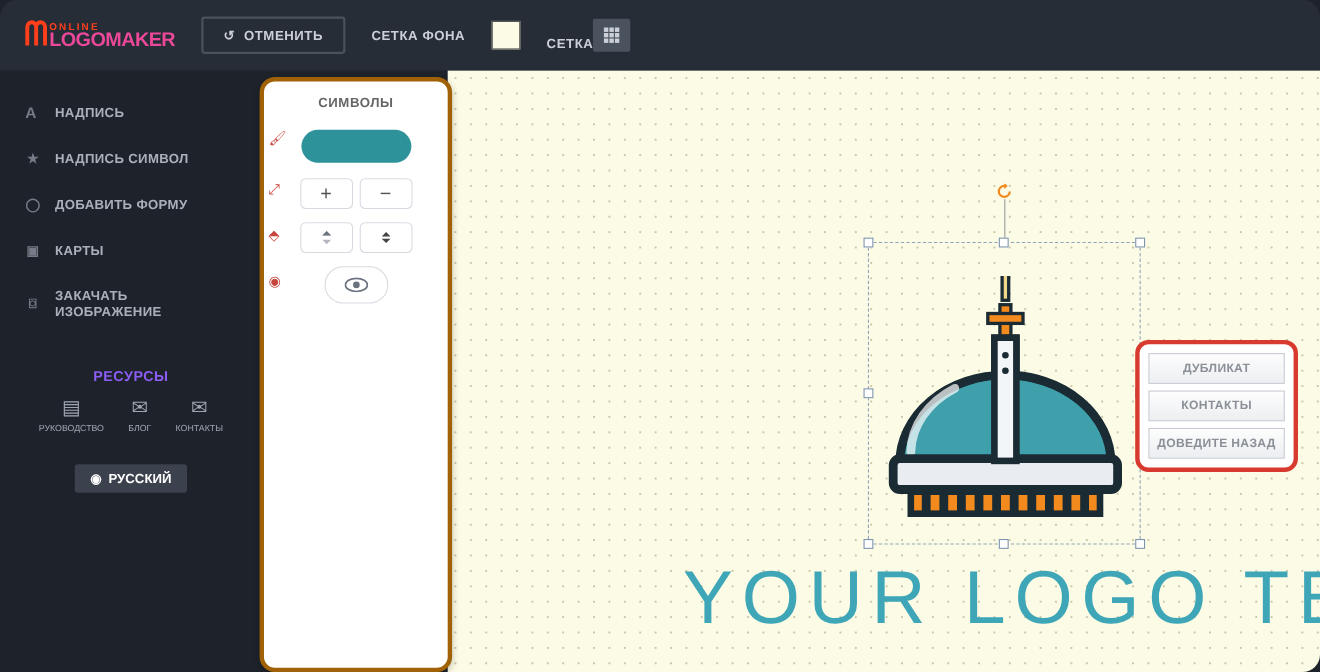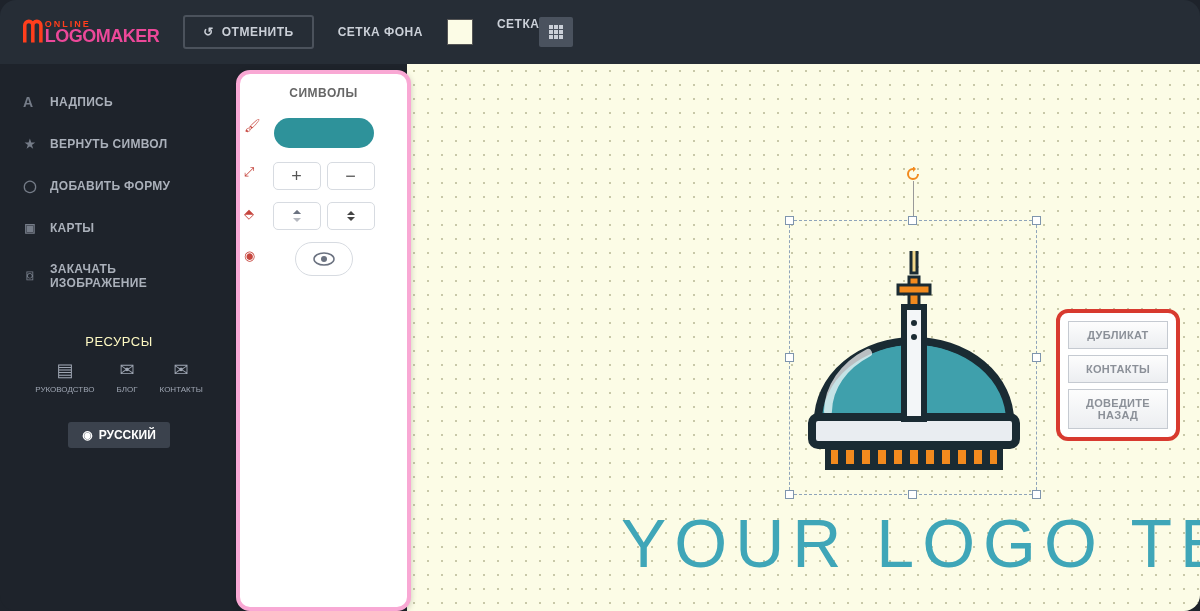--- a/index.html
+++ b/index.html
@@ -9,38 +9,38 @@
 
 .topbar{display:flex;align-items:center;height:64px;background:#262d36;padding:0 22px;gap:24px;position:relative;z-index:5}
 .logo{display:flex;align-items:center;gap:3px}
 .logo-mark{color:#ff3e1c;font-weight:900;font-size:30px;letter-spacing:-2px}
 .logo-text{display:flex;flex-direction:column;line-height:0.9;font-weight:700;color:#fff}
 .logo-text .l1{font-size:9px;letter-spacing:2px;color:#ff3e1c}
 .logo-text .l2{font-size:18px;color:#ec4899;letter-spacing:-0.5px}
 .tb-btn{border:2px solid #4b525c;background:transparent;color:#cbd0d8;font-size:12px;font-weight:700;padding:8px 18px;border-radius:3px;cursor:pointer;display:flex;align-items:center;gap:8px;letter-spacing:0.5px}
 .tb-label{color:#cbd0d8;font-size:12px;font-weight:700;letter-spacing:0.5px}
 .swatch{width:26px;height:26px;background:#fcfce6;border:1px solid #555}
-.grid-seg{display:flex;align-items:flex-start;}
+.grid-seg{display:flex;align-items:flex-end;}
 .grid-btn{width:34px;height:30px;background:#4a525e;border:none;display:flex;align-items:center;justify-content:center;border-radius:2px;cursor:pointer}
 
 
 .body{display:flex;flex:1;min-height:0}
 
 
 .sidebar{width:238px;background:#1e232b;padding:18px 0 0 0;display:flex;flex-direction:column;gap:2px}
 .side-item{display:flex;align-items:center;gap:12px;color:#aab0ba;font-size:12px;font-weight:700;padding:12px 22px;cursor:pointer;letter-spacing:0.3px}
 .side-item .ic{width:16px;height:16px;display:flex;align-items:center;justify-content:center;color:#757c88}
 .resources{margin-top:30px;display:flex;flex-direction:column;align-items:center;gap:10px}
-.res-title{color:#fef9c3;font-size:13px;font-weight:400;letter-spacing:0.5px}
+.res-title{color:#8b5cf6;font-size:13px;font-weight:700;letter-spacing:0.5px}
 .res-icons{display:flex;gap:22px;color:#9ea5b2}
 .res-ic{display:flex;flex-direction:column;align-items:center;font-size:8px;gap:4px;cursor:pointer}
 .lang-btn{margin-top:18px;background:#3b424d;color:#fff;border:none;padding:6px 14px;font-size:12px;font-weight:700;border-radius:3px;cursor:pointer;display:flex;align-items:center;gap:6px}
 
 
-.panel{width:175px;background:#fff;border:4px solid #f9a8d4;border-radius:14px;box-shadow:0 2px 6px rgba(0,0,0,0.2);margin-top:6px;margin-left:-2px;padding:12px 6px;display:flex;flex-direction:column;align-items:center;position:relative;z-index:4}
+.panel{width:175px;background:#fff;border:4px solid #a16207;border-radius:14px;box-shadow:0 2px 6px rgba(0,0,0,0.2);margin-top:6px;margin-left:-2px;padding:12px 6px;display:flex;flex-direction:column;align-items:center;position:relative;z-index:4}
 .panel-title{font-size:12px;font-weight:700;color:#666;letter-spacing:0.5px;margin-bottom:12px}
 .panel-relpad{position:relative;width:100%}
 .mini-ic{position:absolute;left:-2px;width:14px;height:14px;color:#c6463e;font-size:13px}
 .big-pill{width:100px;height:30px;background:#2e929a;border-radius:15px;margin:6px auto 14px}
 .pm-row{display:flex;gap:6px;justify-content:center;margin-bottom:12px}
 .pm-btn{width:48px;height:28px;border:1px solid #d7dbe1;background:#fff;border-radius:5px;color:#555;font-size:18px;display:flex;align-items:center;justify-content:center;cursor:pointer}
 .flip-row{display:flex;gap:6px;justify-content:center;margin-bottom:12px}
 .flip-btn{width:48px;height:28px;border:1px solid #d7dbe1;background:#fff;border-radius:5px;display:flex;align-items:center;justify-content:center;cursor:pointer}
 .eye-btn{width:58px;height:34px;border:1px solid #d7dbe1;background:#fff;border-radius:17px;display:flex;align-items:center;justify-content:center;margin:0 auto 4px;cursor:pointer}
 
@@ -50,21 +50,21 @@
 .sel-h{position:absolute;width:9px;height:9px;background:#fff;border:1px solid #7f95ad}
 .h-tl{top:-5px;left:-5px}.h-tr{top:-5px;right:-5px}.h-bl{bottom:-5px;left:-5px}.h-br{bottom:-5px;right:-5px}
 .h-tm{top:-5px;left:calc(50% - 5px)}.h-bm{bottom:-5px;left:calc(50% - 5px)}
 .h-lm{top:calc(50% - 5px);left:-5px}.h-rm{top:calc(50% - 5px);right:-5px}
 .rot{position:absolute;top:-54px;left:calc(50% - 7px);width:14px;height:14px;color:#f28a1e}
 .rot-line{position:absolute;top:-40px;left:50%;width:1px;height:36px;background:#999}
 .helm{position:absolute;left:8px;top:30px;width:232px}
 .logo-text-canvas{position:absolute;top:440px;left:214px;font-family:'Arial Narrow',Arial,sans-serif;font-size:68px;letter-spacing:8px;color:#3fa6b8;font-weight:400;white-space:nowrap}
 
 
-.ctx{position:absolute;top:245px;right:20px;width:124px;border:4px solid #d83a2f;border-radius:12px;background:#fff;padding:8px;display:flex;flex-direction:column;gap:6px}
+.ctx{position:absolute;top:245px;right:20px;width:148px;border:4px solid #d83a2f;border-radius:12px;background:#fff;padding:8px;display:flex;flex-direction:column;gap:6px}
 .ctx-btn{border:1px solid #c5cad1;background:linear-gradient(#fdfdfd,#eceef1);color:#8b9098;font-size:11px;font-weight:700;padding:7px 4px;cursor:pointer;letter-spacing:0.3px}
 .ctx-btn.del{border-color:#e67d6e;color:#d75a45}
 
 
 .app{border-radius:16px;overflow:hidden}
 </style>
 </head>
 <body>
 
 <div class="app">
@@ -109,21 +109,21 @@
       <div class="side-item">
         <span class="ic">
             <svg width="14" height="14" viewBox="0 0 14 14">
               <text x="0" y="12" font-size="14" font-weight="900" fill="#757c88">A</text>
             </svg>
           </span>
         <span>НАДПИСЬ</span>
       </div>
       <div class="side-item">
         <span class="ic">★</span>
-        <span>ВЕРНУТЬ СИМВОЛ</span>
+        <span>НАДПИСЬ СИМВОЛ</span>
       </div>
       <div class="side-item">
         <span class="ic">◯</span>
         <span>ДОБАВИТЬ ФОРМУ</span>
       </div>
       <div class="side-item">
         <span class="ic">▣</span>
         <span>КАРТЫ</span>
       </div>
       <div class="side-item">

